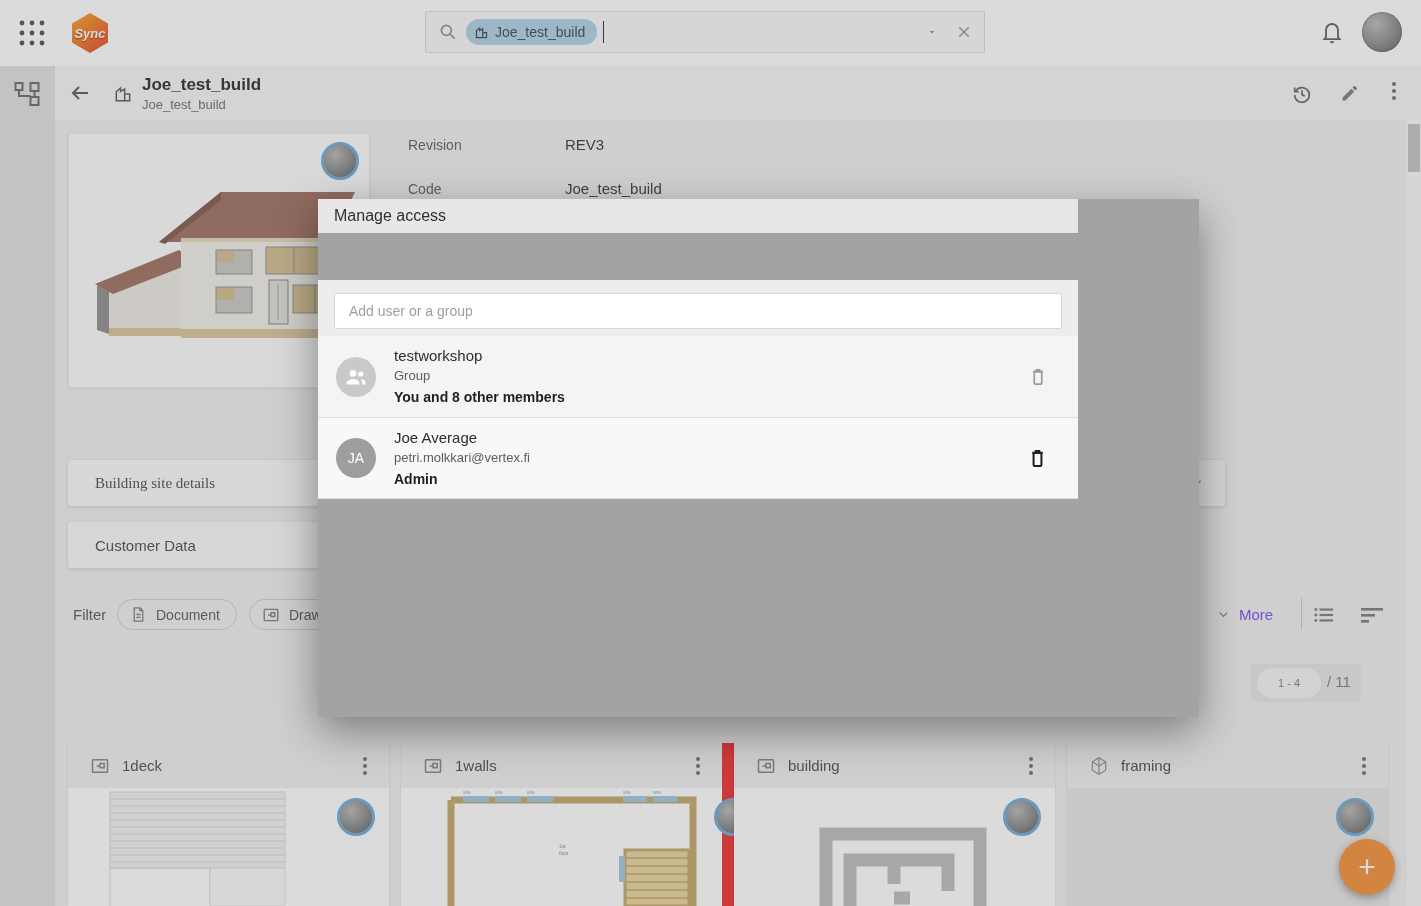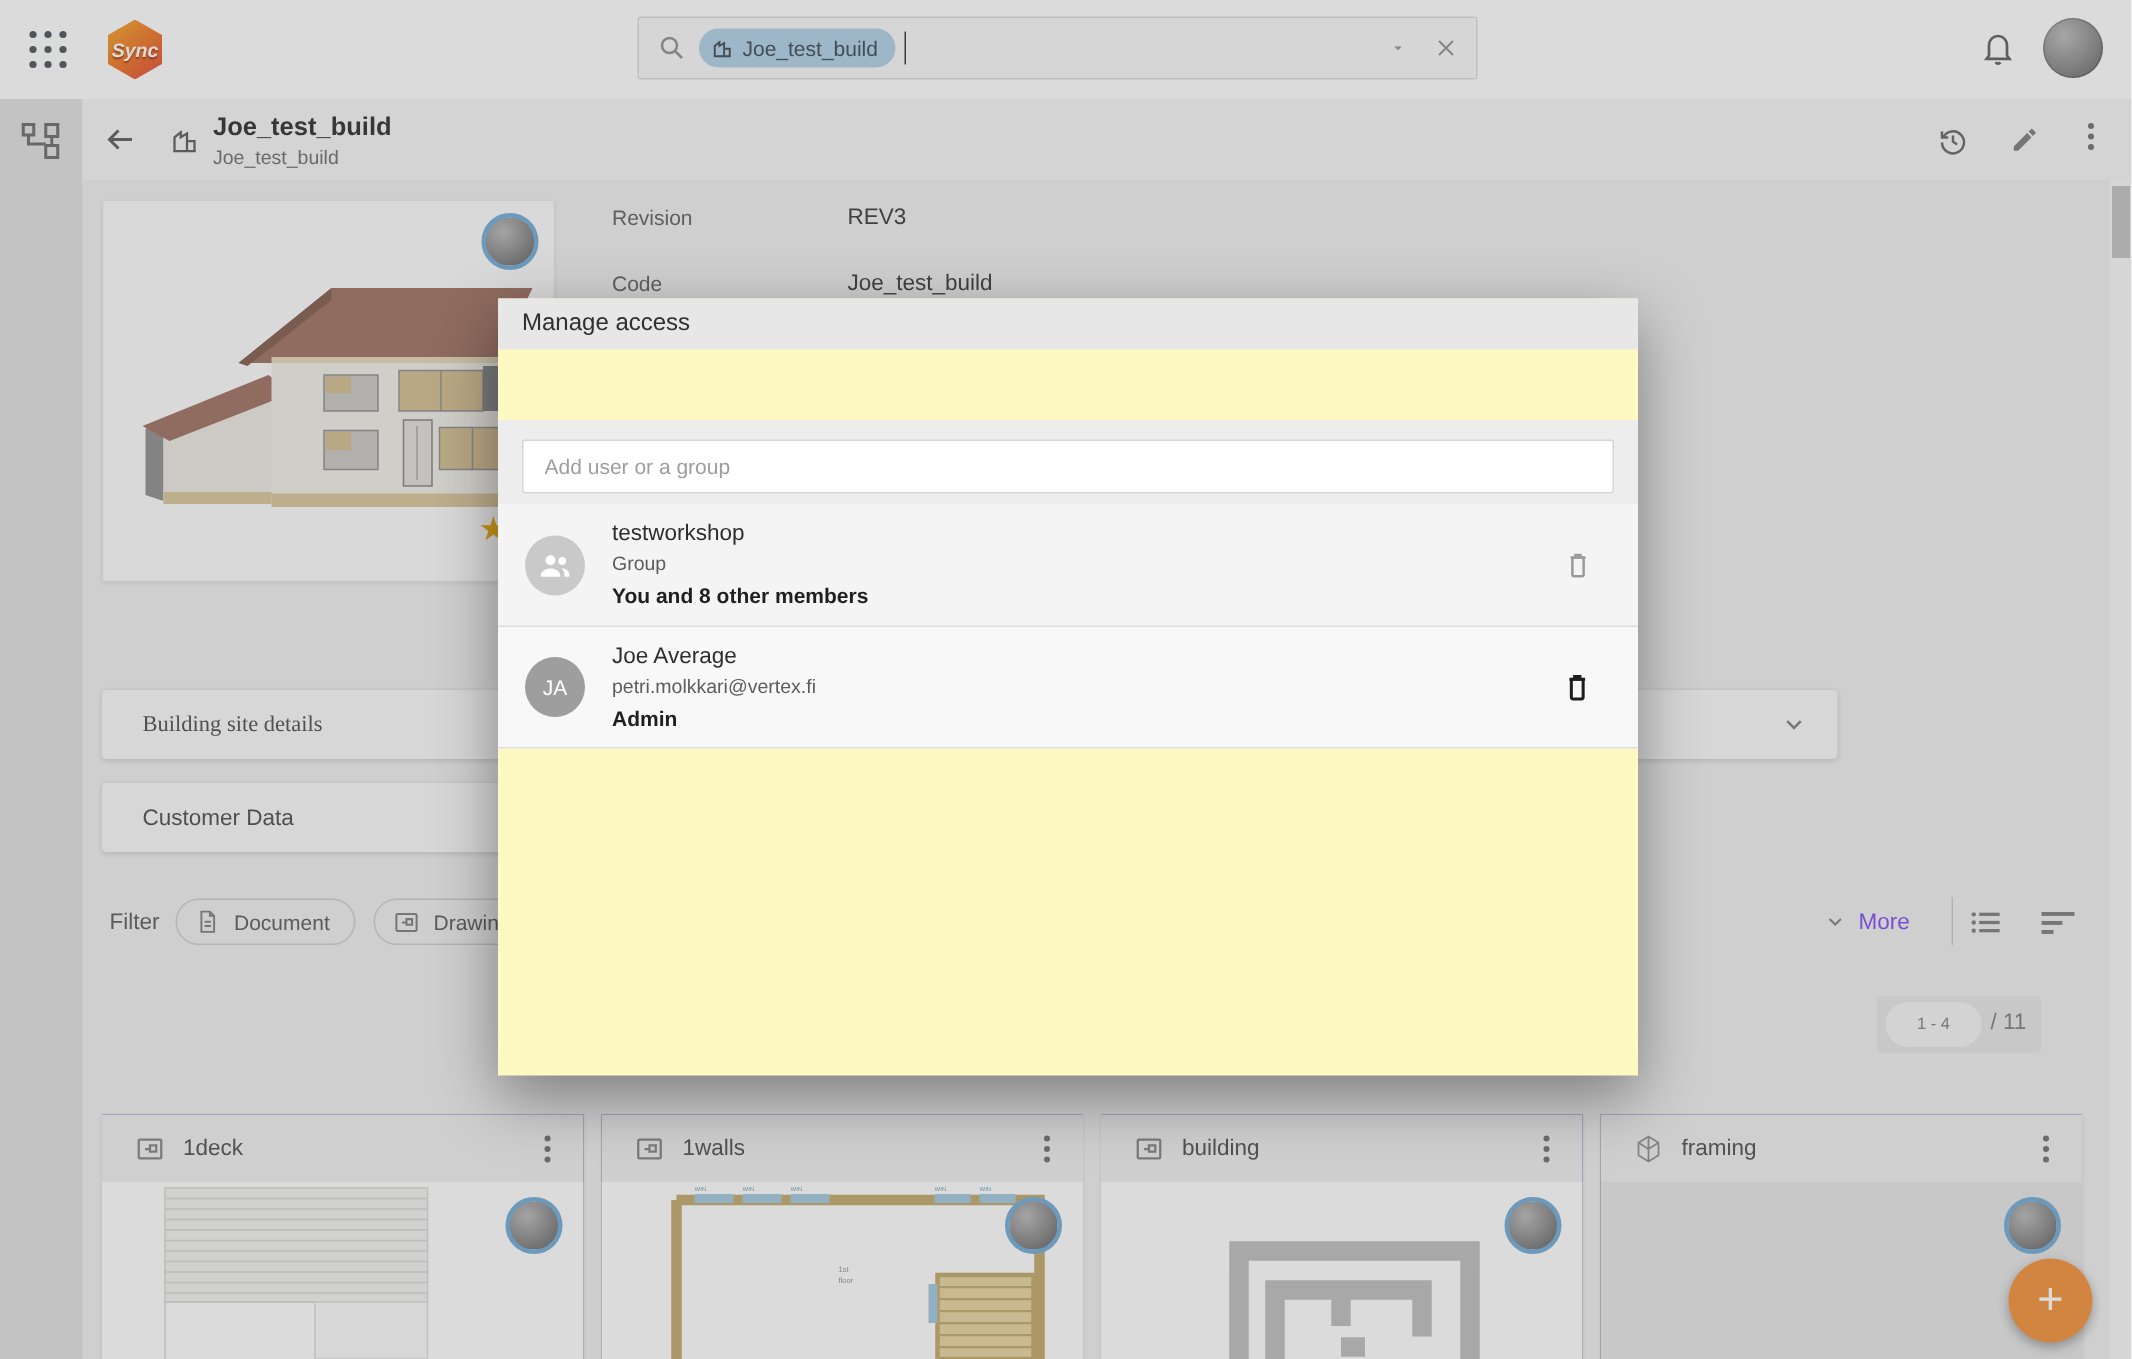--- a/index.html
+++ b/index.html
@@ -42,32 +42,32 @@
   .panel{background:#fbfbfb;border-radius:3px;box-shadow:0 1px 4px rgba(0,0,0,.13);display:flex;align-items:center;}
   .panel-label{font-size:15px;color:#5d5d5d;margin-left:27px;}
 
   .chip{display:flex;align-items:center;gap:9px;height:31px;border:1px solid #d2d2d2;border-radius:16px;padding:0 16px 0 12px;background:transparent;font-size:14px;color:#6a6a6a;box-sizing:border-box;}
   .vdiv{width:1px;height:32px;background:#cfcfcf;}
 
   .pagebox{left:1251px;top:664px;width:110px;height:38px;background:#e9e9e9;border-radius:4px;}
   .pagepill{left:1257px;top:668px;width:64px;height:30px;background:#f6f6f6;border-radius:15px;display:flex;align-items:center;justify-content:center;font-size:11px;color:#8b8b8b;}
   .pagetotal{left:1327px;top:673px;font-size:15px;color:#8b8b8b;}
 
-  .card{top:743px;width:321px;height:163px;background:#4c1d95;box-shadow:0 1px 3px rgba(0,0,0,.1);}
+  .card{top:743px;width:321px;height:163px;background:#ef4444;box-shadow:0 1px 3px rgba(0,0,0,.1);}
   .card-hd{position:absolute;left:0;top:0;width:321px;height:45px;background:#f1f1f1;display:flex;align-items:center;}
   .card-title{font-size:15px;color:#5f5f5f;margin-left:12px;}
   .card-body{position:absolute;left:0;top:45px;width:321px;height:118px;background:#fff;overflow:hidden;}
   .dots{display:flex;flex-direction:column;gap:3px;align-items:center;}
   .dots i{width:4px;height:4px;border-radius:50%;background:#7d7d7d;}
 
   .fab{left:1339px;top:839px;width:56px;height:56px;border-radius:50%;background:#f59b4c;box-shadow:0 3px 8px rgba(0,0,0,.3);display:flex;align-items:center;justify-content:center;color:#fff;font-size:30px;font-weight:300;}
 
   
   .dim{left:0;top:0;width:1421px;height:906px;background:rgba(0,0,0,.14);z-index:40;}
-  .modal{left:332px;top:199px;width:760px;height:518px;background:#fef9c3;z-index:50;box-shadow:0 14px 40px rgba(0,0,0,.4);}
+  .modal{left:318px;top:199px;width:881px;height:518px;background:#a3a3a3;z-index:50;box-shadow:0 14px 40px rgba(0,0,0,.4);}
   .modal-titlebar{position:absolute;left:0;top:0;width:760px;height:34px;background:#e7e7e7;display:flex;align-items:center;}
   .modal-title{font-size:16px;color:#2f2f2f;margin-left:16px;font-weight:500;}
   .modal-desc{position:absolute;left:16px;top:45px;width:724px;font-size:14.5px;color:#3e3e3e;}
   .input-strip{position:absolute;left:0;top:81px;width:760px;height:56px;background:#ededed;}
   .user-input{position:absolute;left:16px;top:13px;width:728px;height:36px;box-sizing:border-box;border:1px solid #d6d6d6;border-radius:2px;background:#fff;padding:0 14px;font-size:14px;color:#333;outline:none;font-family:inherit;}
   .user-input::placeholder{color:#9e9e9e;}
   .row{position:absolute;left:0;width:760px;display:flex;align-items:center;box-sizing:border-box;border-bottom:1px solid #ddd;padding-left:18px;}
   .row1{top:137px;height:82px;background:#f4f4f4;}
   .row2{top:219px;height:81px;background:#f8f8f8;}
   .row-avatar{width:40px;height:40px;border-radius:50%;display:flex;align-items:center;justify-content:center;flex:0 0 auto;color:#fff;font-size:14px;}
@@ -320,21 +320,21 @@
             <line x1="42" y1="67" x2="217" y2="67"></line>
           <line x1="42" y1="74" x2="217" y2="74"></line>
         </g>
         <path d="M42 80 v38 M42 80 h100 v38 M142 80" fill="none" stroke="#dcdcdc"></path>
         <rect x="142" y="80" width="75" height="38" fill="#fbfbfb" stroke="#e2e2e2"></rect>
       </svg>
     </div>
     <div class="abs badge" style="right:14px;top:55px;"></div>
   </div>
 
-  <div class="abs card" style="left:401px;">
+  <div class="abs card" style="left:401px;padding-left:44px;">
     <div class="card-hd">
       <span class="ic" style="margin-left:22px;">
         <svg width="20" height="20" viewBox="0 0 24 24" fill="none" stroke="#8f8f8f" stroke-width="1.8">
             <rect x="3" y="4.5" width="18" height="15" rx="1"></rect>
             <path d="M12 9h5v5h-5zM12 12H8"></path>
           </svg>
       </span>
       <span class="card-title">1walls</span>
       <span class="dots" style="margin-left:auto;margin-right:22px;">
           <i></i>

